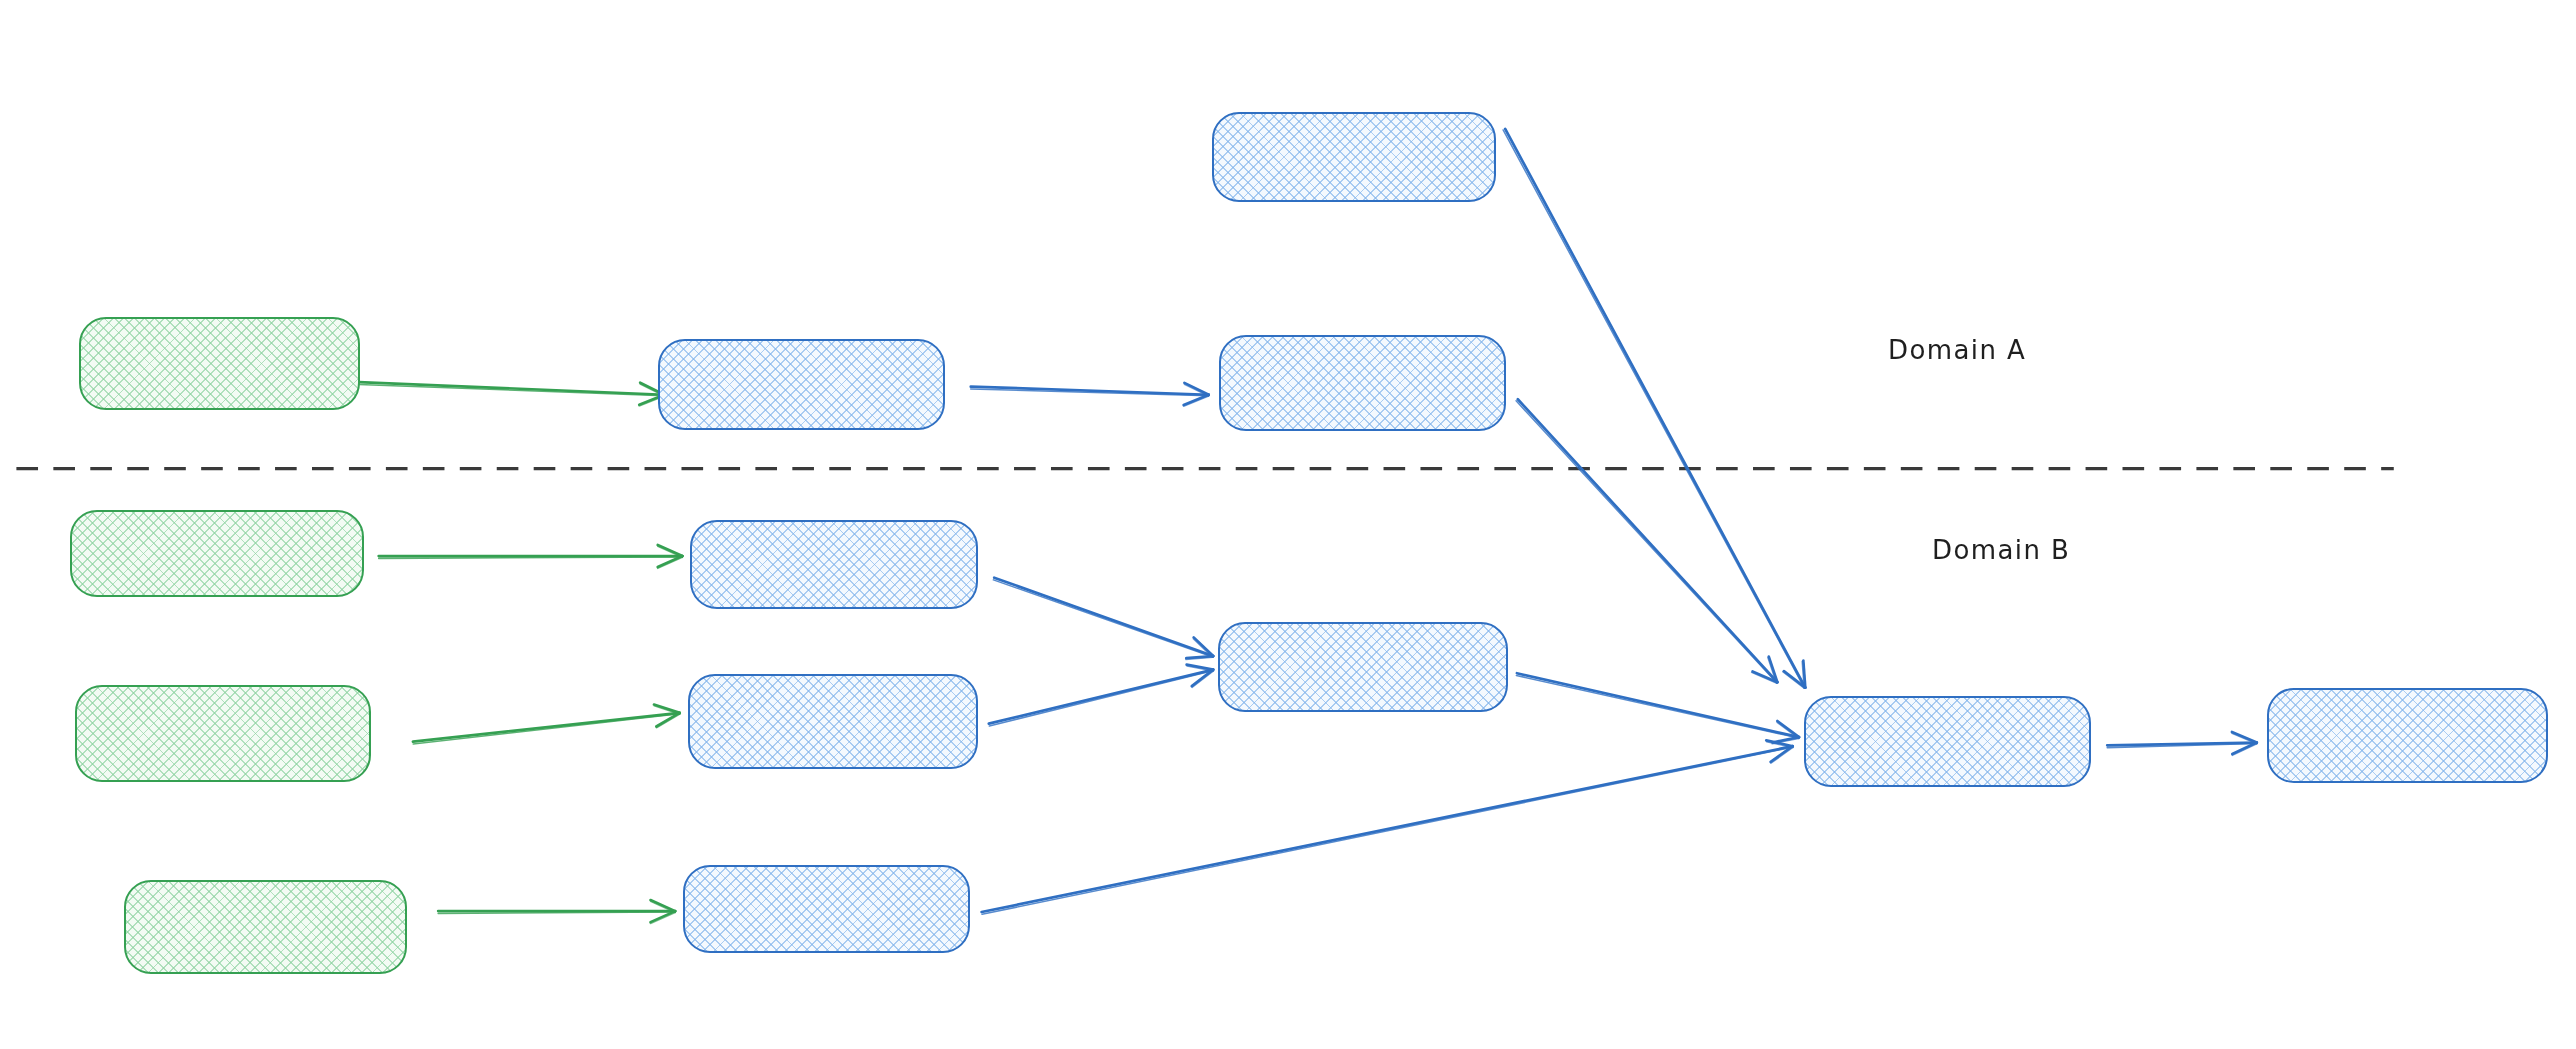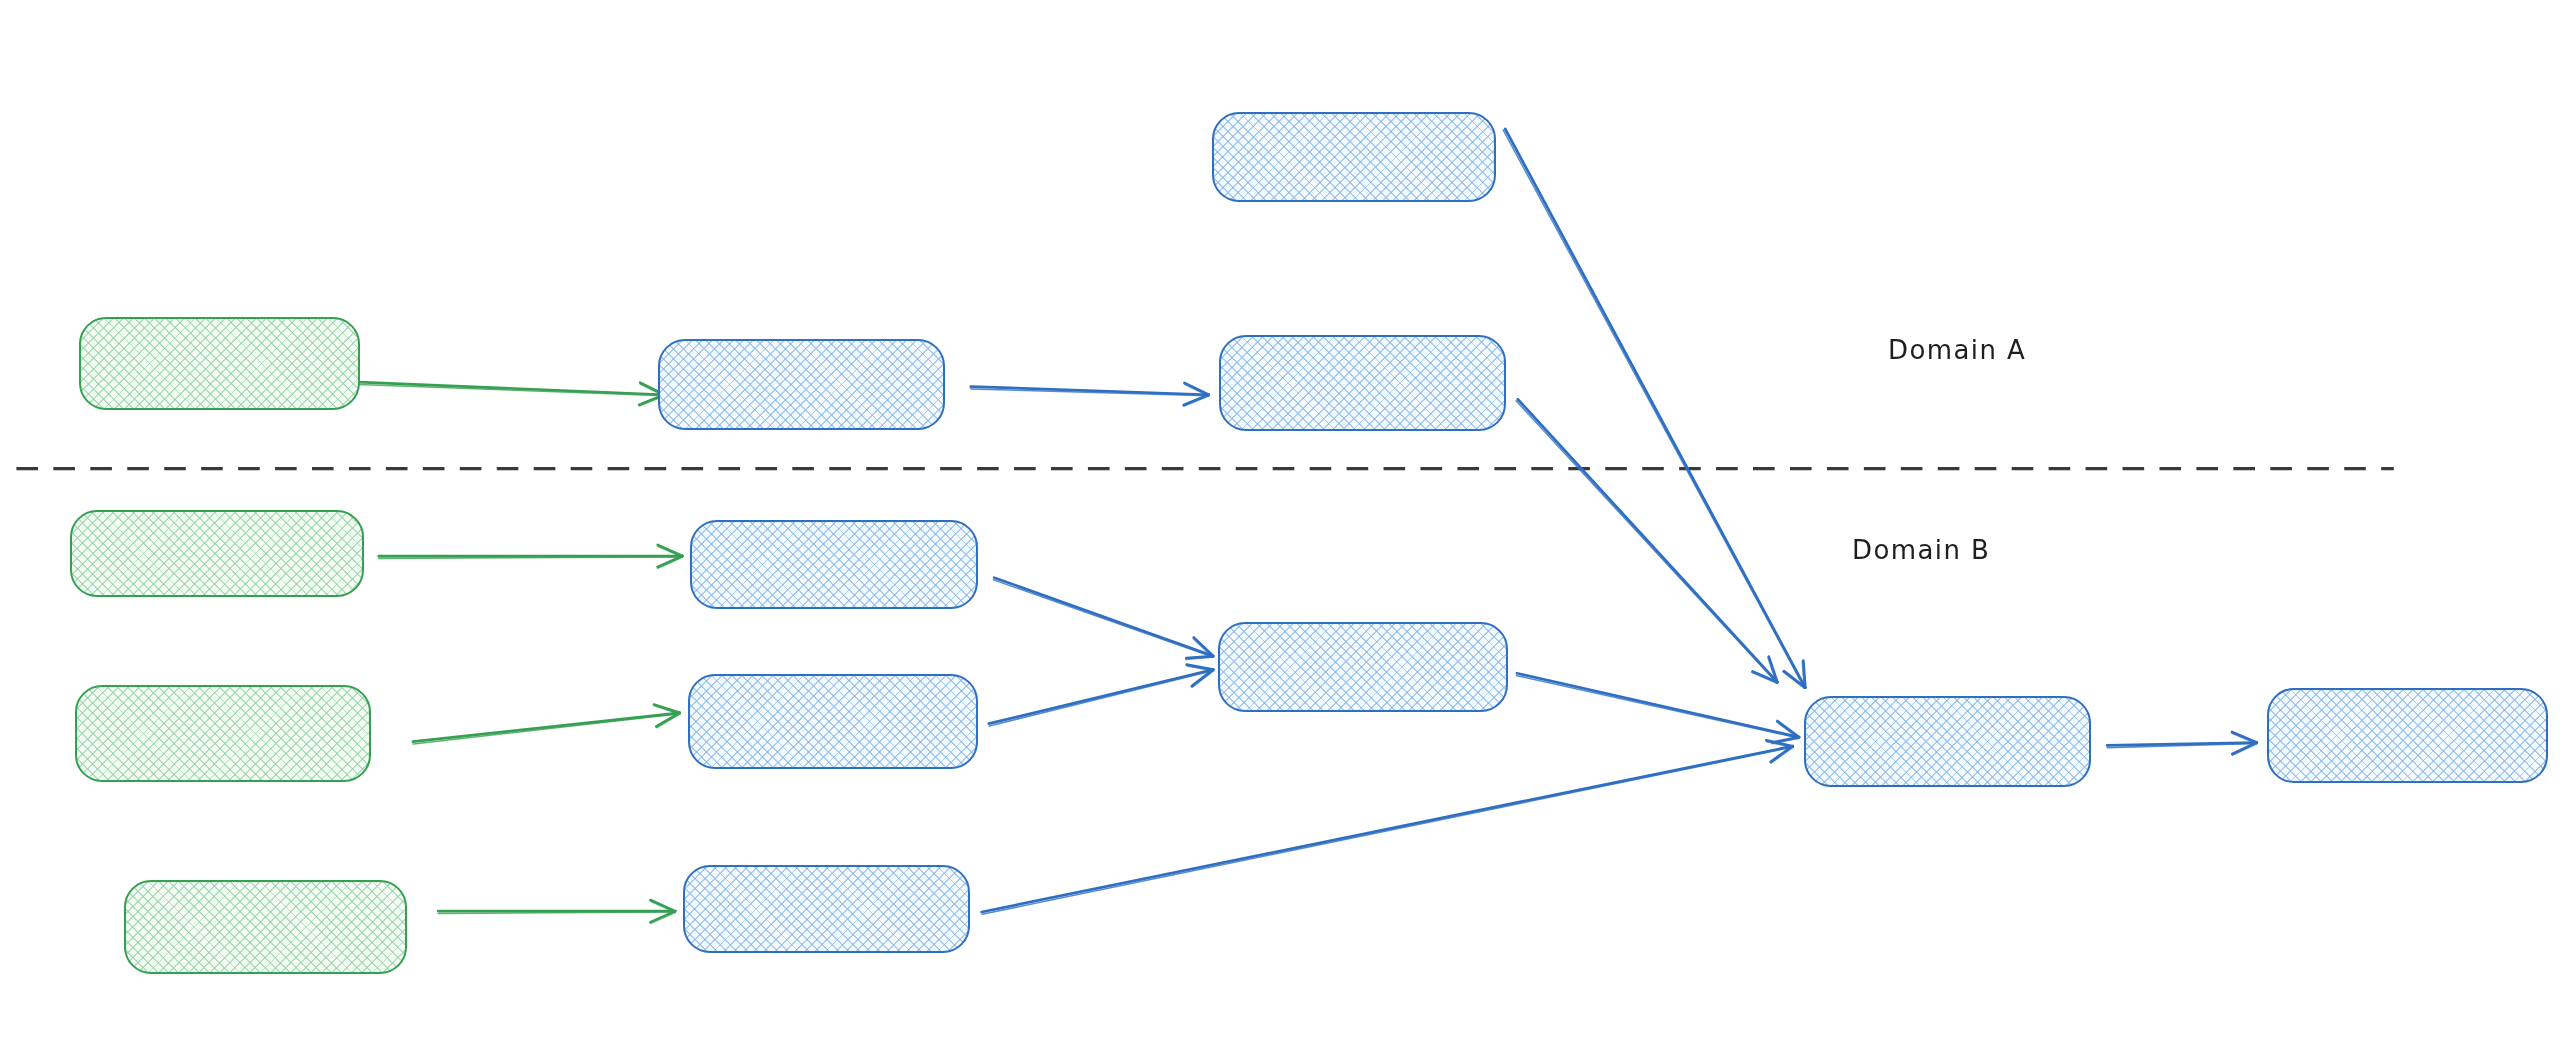--- a/index.html
+++ b/index.html
@@ -163,15 +163,15 @@
       <div class="node blue" style="left: 690px; top: 520px; width: 288px; height: 89px;"></div>
       <div class="node green" style="left: 75px; top: 685px; width: 296px; height: 97px;"></div>
       <div class="node blue" style="left: 688px; top: 674px; width: 290px; height: 95px;"></div>
       <div class="node green" style="left: 124px; top: 880px; width: 283px; height: 94px;"></div>
       <div class="node blue" style="left: 683px; top: 865px; width: 287px; height: 88px;"></div>
       <div class="node blue" style="left: 1218px; top: 622px; width: 290px; height: 90px;"></div>
       <div class="node blue" style="left: 1804px; top: 696px; width: 287px; height: 91px;"></div>
       <div class="node blue" style="left: 2267px; top: 688px; width: 281px; height: 95px;"></div>
     </div>
   <div class="domain-label" style="left: 1888px; top: 335px;">Domain A</div>
-  <div class="domain-label" style="left: 1852px; top: 535px;">Domain B</div>
+  <div class="domain-label" style="left: 1932px; top: 535px;">Domain B</div>
 </div>
 
 
 </body></html>

